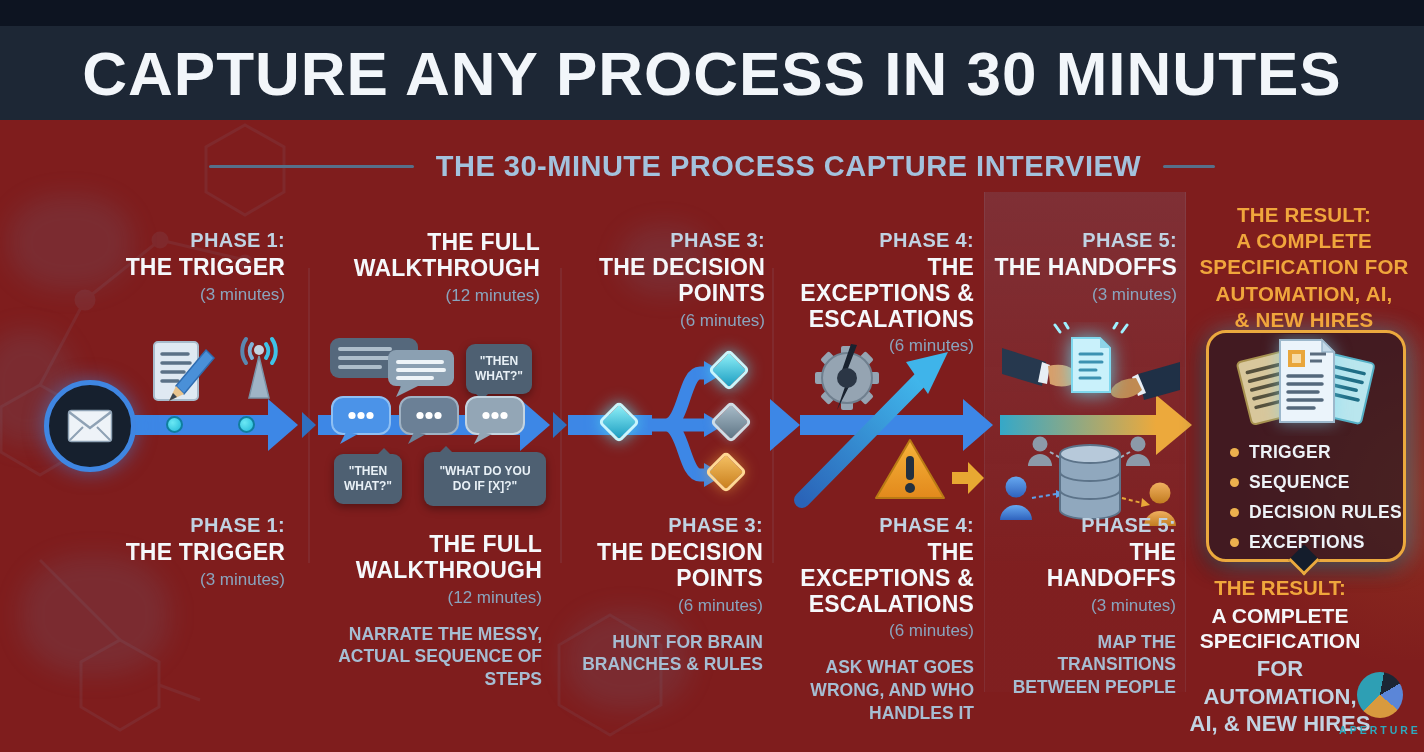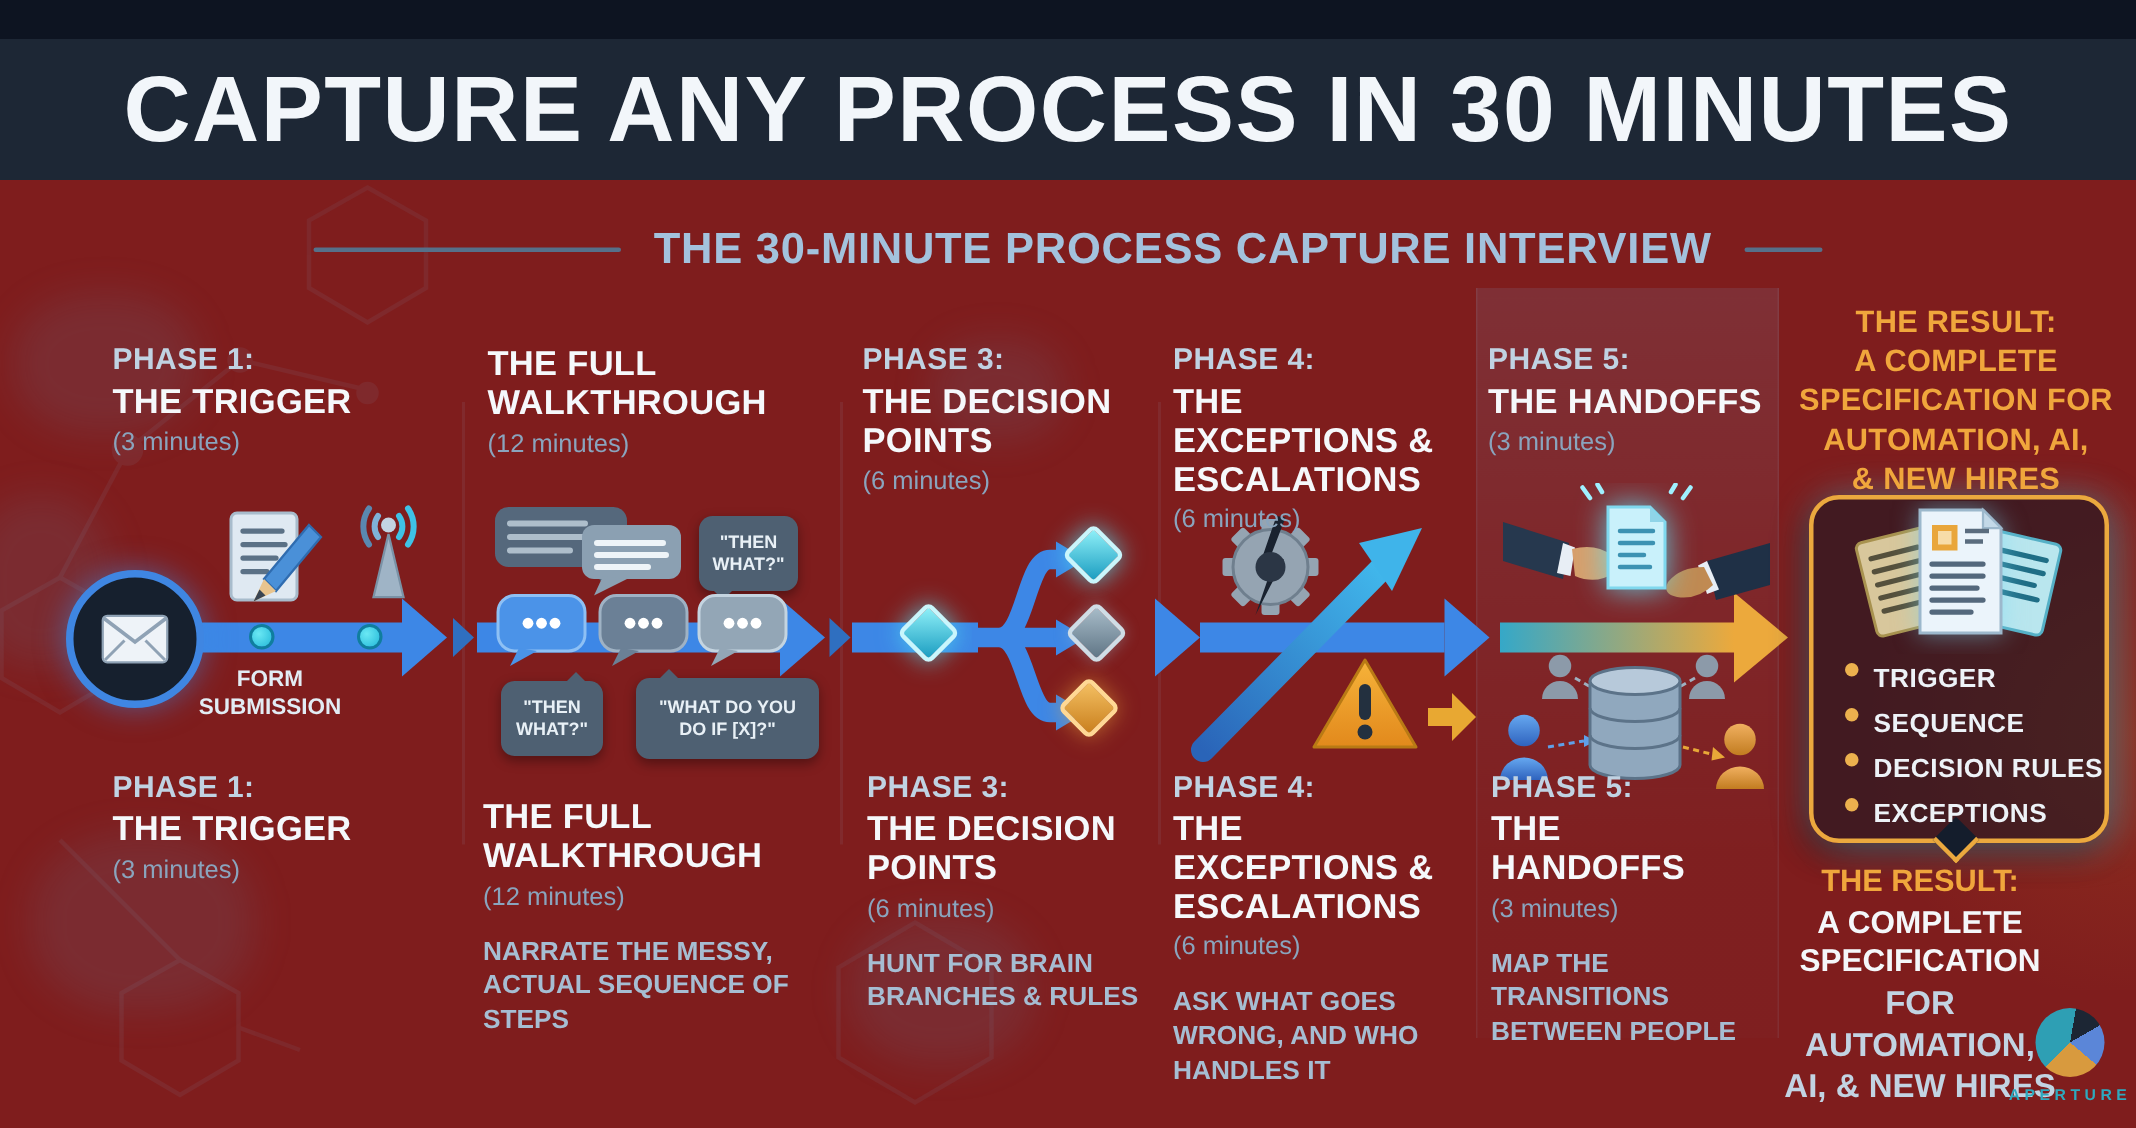--- a/index.html
+++ b/index.html
@@ -21,21 +21,21 @@
   .subtitle{ font-size:29px; font-weight:800; color:#a3c2dd; letter-spacing:.5px; white-space:nowrap; }
 
   .divider{ position:absolute; top:268px; height:295px; width:2px; background:rgba(150,180,210,.09); z-index:1;}
   .phase5-panel{ position:absolute; left:984px; top:192px; width:202px; height:500px; z-index:1;
     background:linear-gradient(180deg, rgba(125,160,200,.14), rgba(125,160,200,.02) 75%);
     border-left:1px solid rgba(160,190,220,.10); border-right:1px solid rgba(160,190,220,.10); }
   .result-glow{ position:absolute; left:1185px; top:320px; width:239px; height:340px; z-index:1;
     background:radial-gradient(circle at 100% 50%, rgba(235,150,40,.14), transparent 62%); }
 
   
-  .col-head{ position:absolute; top:228px; text-align:left; z-index:4; }
+  .col-head{ position:absolute; top:228px; text-align:right; z-index:4; }
   .ph-label{ font-size:20px; font-weight:600; color:#c0d2e2; letter-spacing:.3px; line-height:1.25; }
   .ph-name{ font-size:23px; font-weight:800; color:#f5f8fb; letter-spacing:.2px; line-height:1.12; margin-top:2px;}
   .ph-dur{ font-size:17px; font-weight:500; color:#8aa4bd; line-height:1.3; margin-top:3px;}
   .ph-desc{ font-size:17.5px; font-weight:600; color:#a6bdd2; line-height:1.3; margin-top:14px; }
   .ml{ white-space:pre-line; }
 
   
   .tl-bar{ position:absolute; top:415px; height:20px; background:#3d87e6; z-index:2; }
   .tl-head{ position:absolute; top:399px; width:0; height:0; z-index:2;
     border-top:26px solid transparent; border-bottom:26px solid transparent; border-left:30px solid #3d87e6; }
@@ -69,21 +69,21 @@
 
   .icon-abs{ position:absolute; z-index:3; }
 
   
   .result-box{ position:absolute; left:1206px; top:330px; width:200px; height:232px; z-index:3;
     border:3px solid #eba93e; border-radius:20px; background:rgba(16,24,36,.55);
     box-shadow:0 0 26px rgba(70,205,235,.30), 10px 4px 28px rgba(70,205,235,.18), -4px 8px 20px rgba(0,0,0,.4); }
   .result-tail{ position:absolute; left:1293px; top:549px; width:22px; height:22px; transform:rotate(45deg); z-index:3;
     background:#141d2c; border-right:3px solid #eba93e; border-bottom:3px solid #eba93e; }
   .bullets{ position:absolute; left:1230px; top:442px; z-index:4; display:flex; flex-direction:column; gap:9px; }
-  .bullet-row{ display:flex; gap:10px; }
+  .bullet-row{ display:flex; align-items:center; gap:10px; }
   .bullet-dot{ width:9px; height:9px; border-radius:50%; background:#ecb14e; flex:0 0 auto; }
   .bullet-label{ font-size:17.5px; font-weight:600; color:#edf2f7; letter-spacing:.3px; white-space:nowrap; }
 
   .result-head-top{ position:absolute; left:1192px; top:202px; width:224px; text-align:center; z-index:4;
     font-size:20.5px; font-weight:800; color:#f0a63c; line-height:1.28; letter-spacing:.2px; }
   .result-head-bottom{ position:absolute; left:1180px; top:575px; width:200px; text-align:center; z-index:4; }
   .rhb-accent{ font-size:20.5px; font-weight:800; color:#f0a63c; line-height:1.25; }
   .rhb-main{ font-size:21px; font-weight:800; color:#f4f7fa; line-height:1.2; margin-top:2px;}
   .rhb-sub{ font-size:22px; font-weight:700; color:#c2d3e2; line-height:1.25; margin-top:2px;}
 
@@ -193,21 +193,20 @@
     <polygon points="23,53 27,57 19,61" fill="#3a4552"></polygon>
   </svg>
   <svg class="icon-abs" style="left:226px;top:336px" width="66" height="70" viewBox="0 0 66 70">
     <circle cx="33" cy="14" r="5" fill="#c2d4e2"></circle>
     <polygon points="33,20 23,62 43,62" fill="#9fb4c6" stroke="#7a92a6" stroke-width="1.5"></polygon>
     <path d="M20,3 A21,21 0 0 0 20,27" fill="none" stroke="#5a88b0" stroke-width="4" stroke-linecap="round"></path>
     <path d="M26,8 A12,12 0 0 0 26,22" fill="none" stroke="#7fb2d8" stroke-width="4" stroke-linecap="round"></path>
     <path d="M46,3 A21,21 0 0 1 46,27" fill="none" stroke="#3fc2e6" stroke-width="4" stroke-linecap="round"></path>
     <path d="M40,8 A12,12 0 0 1 40,22" fill="none" stroke="#3fc2e6" stroke-width="4" stroke-linecap="round"></path>
   </svg>
-  <div class="annotation" style="left:110px;top:444px;width:140px">FORM SUBMISSION</div>
 
   <svg class="icon-abs" style="left:328px;top:336px" width="132" height="64" viewBox="0 0 132 64">
     <rect x="2" y="2" width="88" height="40" rx="9" fill="#55687c"></rect>
     <polygon points="64,40 76,56 84,40" fill="#55687c"></polygon>
     <path d="M12,13 H62 M12,22 H68 M12,31 H52" stroke="#aebecb" stroke-width="4" stroke-linecap="round"></path>
     <rect x="60" y="14" width="66" height="36" rx="8" fill="#8ba0b2"></rect>
     <polygon points="74,48 68,61 90,50" fill="#8ba0b2"></polygon>
     <path d="M70,26 H114 M70,34 H116 M70,42 H104" stroke="#eef4f8" stroke-width="4" stroke-linecap="round"></path>
   </svg>
   <div class="qbubble tail-bl" style="left:466px;top:344px;width:66px;height:50px">"THEN WHAT?"</div>

